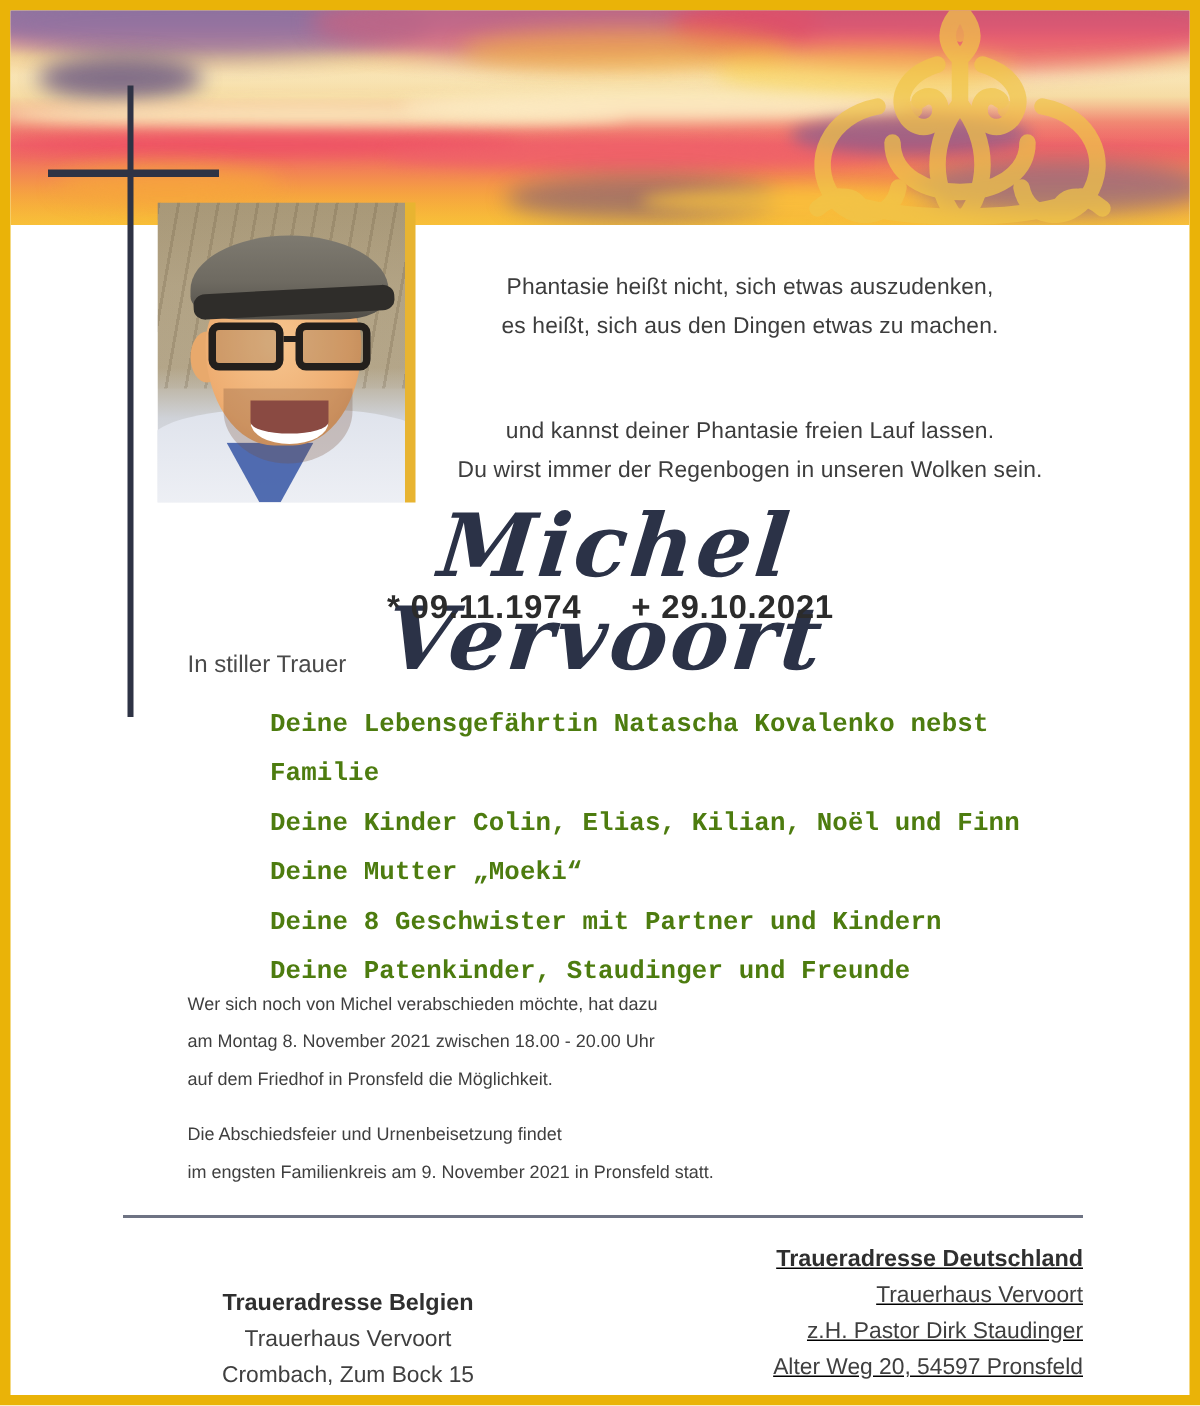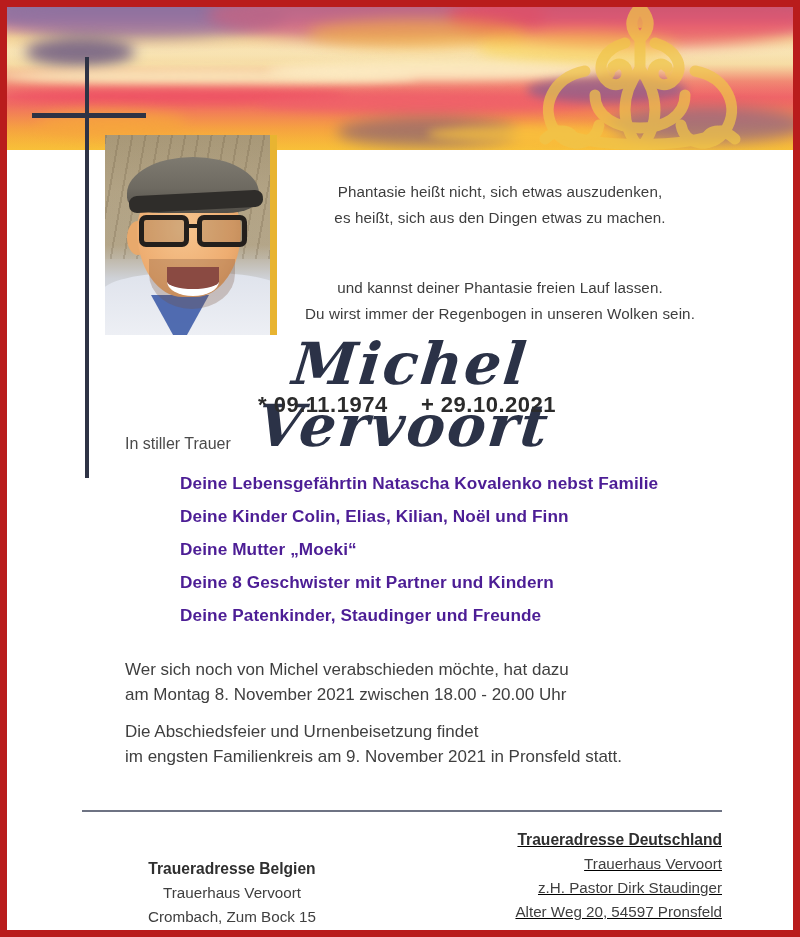--- a/index.html
+++ b/index.html
@@ -9,21 +9,21 @@
   }
   body {
     font-family: "Liberation Sans", sans-serif;
   }
   .page {
     position: relative;
     width: 800px;
     height: 937px;
     box-sizing: border-box;
     background: #ffffff;
-    border: 7px solid #b91c1c;
+    border: 7px solid #eab308;
     overflow: hidden;
   }
 
   
   .header-band {
     position: absolute;
     left: 0;
     top: 0;
     width: 786px;
     height: 143px;
@@ -260,35 +260,36 @@
   }
   .mourners {
     position: absolute;
     left: 173px;
     top: 460px;
     width: 560px;
   }
   .mourner-line {
     font-size: 17.2px;
     font-weight: 700;
-    color: #4c1d95;
+    color: #4d7c0f;
     line-height: 33px;
     letter-spacing: 0.1px;
+    font-family: Liberation Mono, monospace;
   }
 
   
   .details {
     position: absolute;
     left: 118px;
     top: 650px;
     width: 560px;
   }
   .details p {
     margin: 0;
-    font-size: 17px;
+    font-size: 12px;
     line-height: 25px;
     color: #3f3f3f;
   }
   .details p + p { margin-top: 12px; }
 
   
   .divider {
     position: absolute;
     left: 75px;
     top: 803px;
@@ -417,20 +418,21 @@
     <div class="mourner-line">Deine Kinder Colin, Elias, Kilian, Noël und Finn</div>
     <div class="mourner-line">Deine Mutter „Moeki“</div>
     <div class="mourner-line">Deine 8 Geschwister mit Partner und Kindern</div>
     <div class="mourner-line">Deine Patenkinder, Staudinger und Freunde</div>
   </div>
 
   <div class="details">
     <p>
       <span>Wer sich noch von Michel verabschieden möchte, hat dazu</span><br>
       <span>am Montag 8. November 2021 zwischen 18.00 - 20.00 Uhr</span><br>
+      <span>auf dem Friedhof in Pronsfeld die Möglichkeit.</span>
     </p>
     <p>
       <span>Die Abschiedsfeier und Urnenbeisetzung findet</span><br>
       <span>im engsten Familienkreis am 9. November 2021 in Pronsfeld statt.</span>
     </p>
   </div>
 
   <div class="divider"></div>
 
   <div class="addresses">

